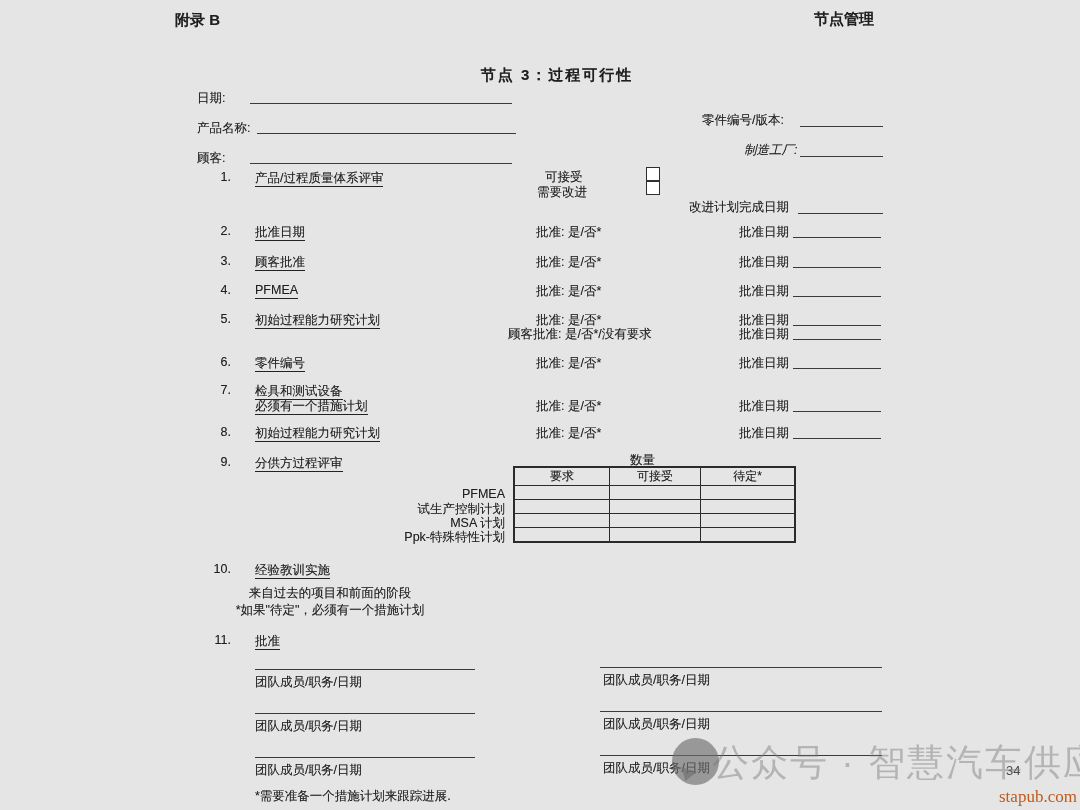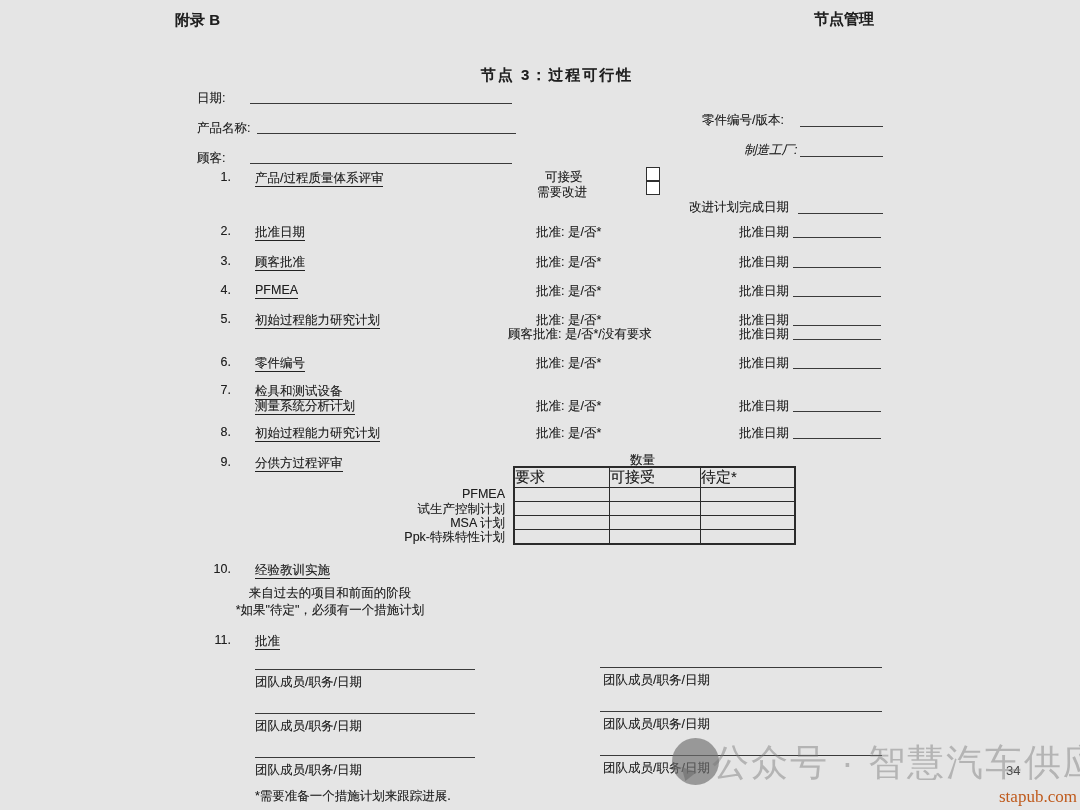--- a/index.html
+++ b/index.html
@@ -11,21 +11,21 @@
   .t { position:absolute; white-space:nowrap; font-size:12.5px; color:#1f1f1f;
        text-shadow:0 0 .5px rgba(0,0,0,.35); }
   .b { font-weight:bold; }
   .ctr { text-align:center; }
   .rt { text-align:right; }
   .ul { border-bottom:1px solid #222; padding-bottom:1px; }
   .line { position:absolute; height:0; border-bottom:1px solid #3a3a3a; }
   .cb { position:absolute; width:12px; height:12px; border:1.5px solid #2f2f2f; background:#fff; }
   table.frm { position:absolute; border-collapse:collapse; table-layout:fixed;
               border:2px solid #2b2b2b; }
-  table.frm td { border:1px solid #2b2b2b; font-size:15px; text-align:left;
+  table.frm td { border:1px solid #2b2b2b; font-size:12px; text-align:center;
                  padding:0; height:13px; color:#1f1f1f; text-shadow:0 0 .5px rgba(0,0,0,.35); }
   .wm-text { position:absolute; font-size:37px; letter-spacing:2px; color:rgba(120,120,120,.45);
              white-space:nowrap; font-weight:400; }
   .wm-logo { position:absolute; width:47px; height:47px; border-radius:50%;
              background:rgba(110,110,110,.65); }
   .wm-logo::after { content:""; position:absolute; left:6px; bottom:-4px;
              width:0; height:0; border:8px solid transparent;
              border-top:12px solid rgba(110,110,110,.65); transform:rotate(18deg); }
   .site { position:absolute; font-family:"Liberation Serif","DejaVu Serif",serif;
           font-size:17px; color:#bf5a1c; }
@@ -93,21 +93,21 @@
   <div class="line" style="left:793px; top:339px; width:88px;"></div>
 
   <div class="t rt" style="left:205px; top:355px; width:26px;">6.</div>
   <div class="t" style="left:255px; top:355px;"><span class="ul">零件编号</span></div>
   <div class="t" style="left:536px; top:355px;">批准: 是/否*</div>
   <div class="t" style="left:739px; top:355px;">批准日期</div>
   <div class="line" style="left:793px; top:368px; width:88px;"></div>
 
   <div class="t rt" style="left:205px; top:383px; width:26px;">7.</div>
   <div class="t" style="left:255px; top:383px;"><span class="ul">检具和测试设备</span></div>
-  <div class="t" style="left:255px; top:398px;"><span class="ul">测量系统分析计划</span></div>
+  <div class="t" style="left:255px; top:398px;"><span class="ul">必须有一个措施计划</span></div>
   <div class="t" style="left:536px; top:398px;">批准: 是/否*</div>
   <div class="t" style="left:739px; top:398px;">批准日期</div>
   <div class="line" style="left:793px; top:411px; width:88px;"></div>
 
   <div class="t rt" style="left:205px; top:425px; width:26px;">8.</div>
   <div class="t" style="left:255px; top:425px;"><span class="ul">初始过程能力研究计划</span></div>
   <div class="t" style="left:536px; top:425px;">批准: 是/否*</div>
   <div class="t" style="left:739px; top:425px;">批准日期</div>
   <div class="line" style="left:793px; top:438px; width:88px;"></div>
 

